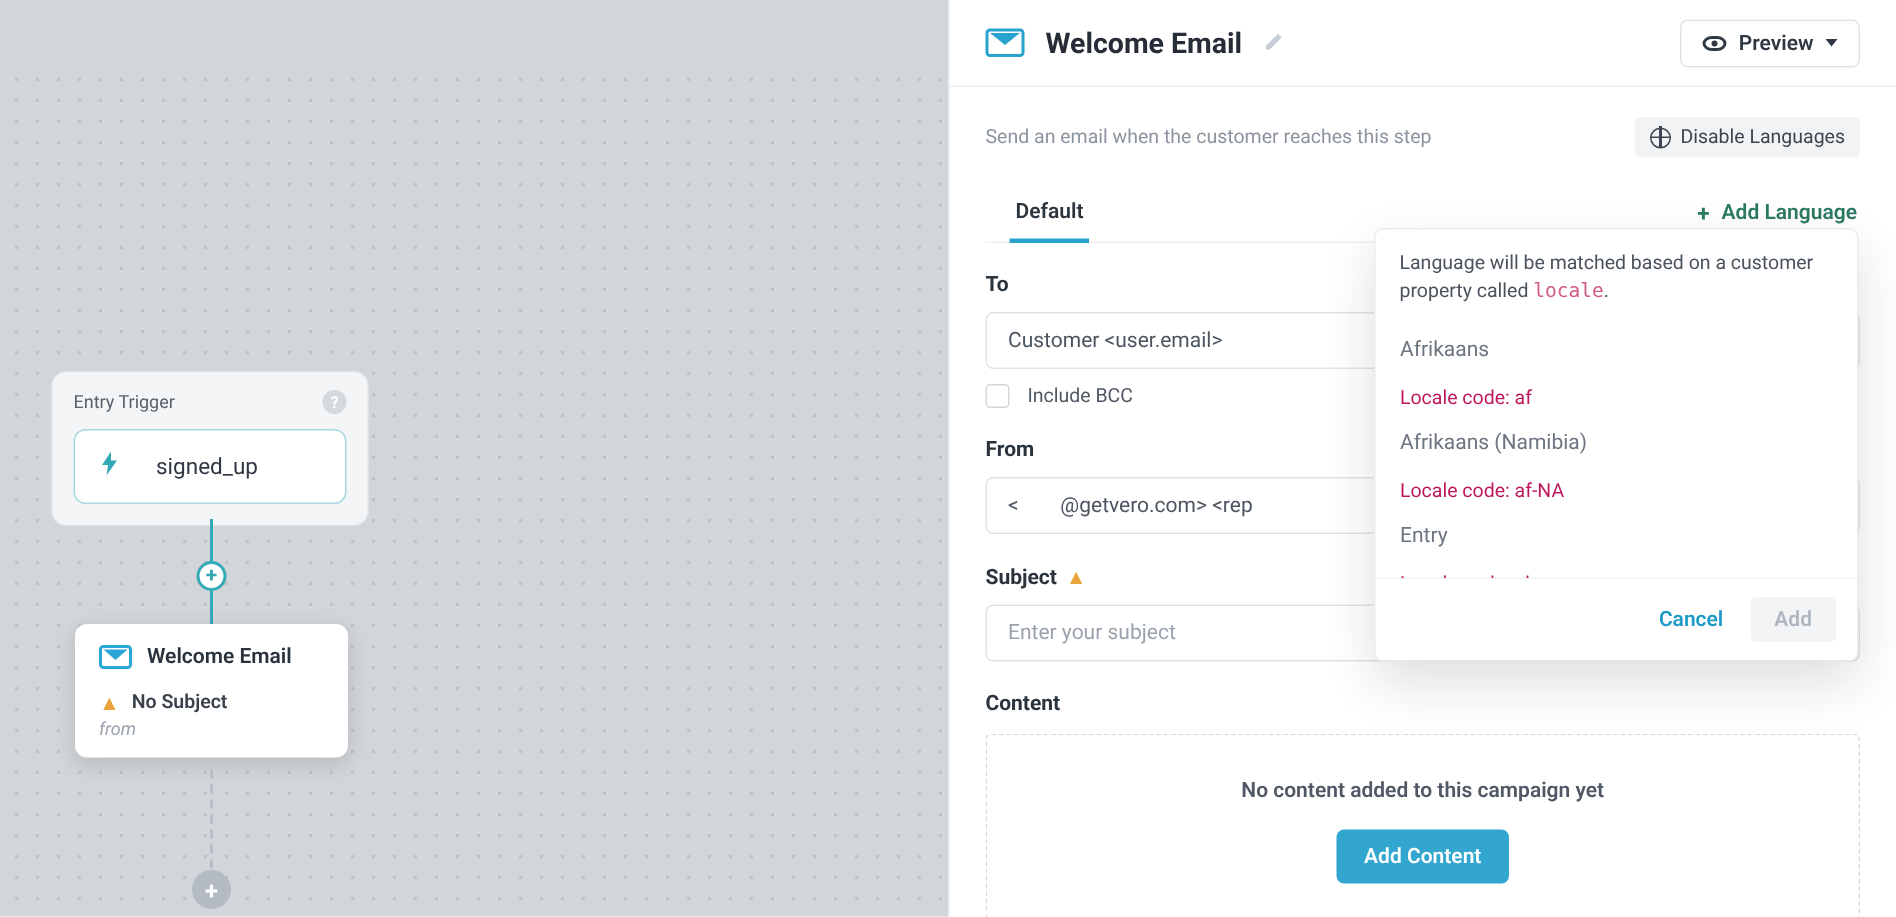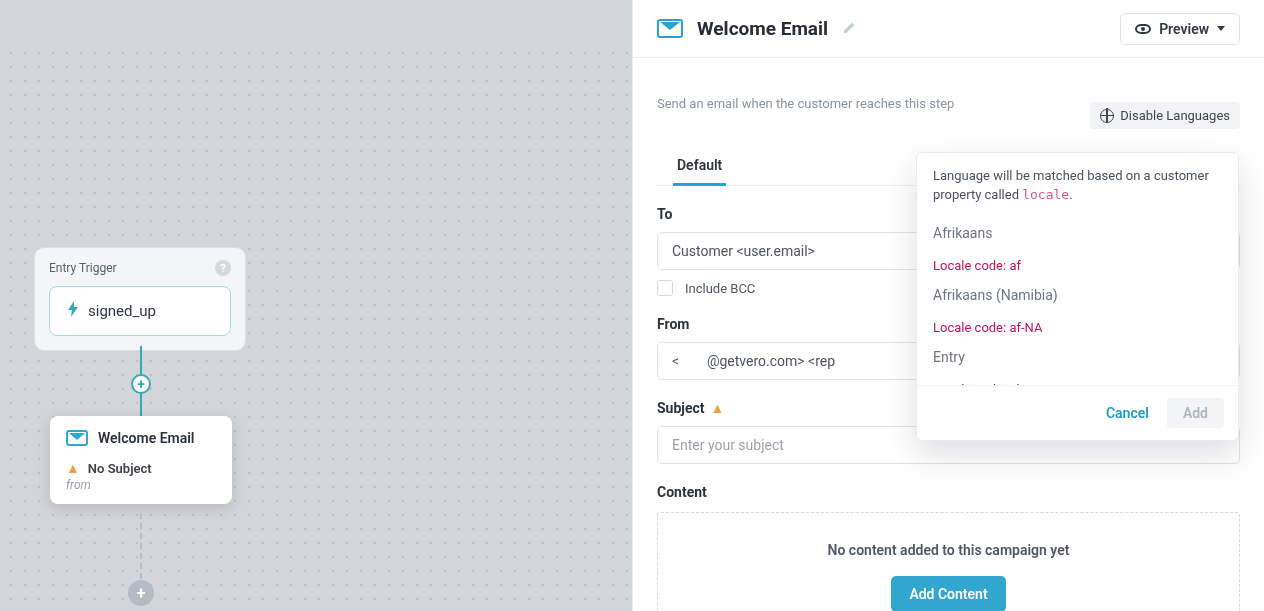--- a/index.html
+++ b/index.html
@@ -30,21 +30,21 @@
     display:flex; align-items:center; justify-content:space-between;
     font-size: 12px; color:#58606b; margin-bottom:10px;
   }
   .help-dot {
     width:16px; height:16px; border-radius:50%; background:#d4d9de;
     display:flex; align-items:center; justify-content:center;
     color:#fff; font-size:11px; font-weight:700;
   }
   .trigger-inner {
     background:#fff; border:1px solid #a7d9df; border-radius:8px;
-    padding: 14px 16px; display:flex; align-items:center; gap:8px;
+    padding: 14px 16px; display:flex; align-items:center; gap:24px;
     color:#2f3742; font-size:15px;
   }
   .bolt { color:#34aab7; font-size:16px; }
 
   .v-line { position:absolute; left:140px; background:#34aab7; width:2px; }
   .v-line.a { top:346px; height:30px; }
   .v-line.b { top:394px; height:22px; }
   .plus-node {
     position:absolute; left:131px; top:374px; width:20px; height:20px;
     border:2px solid #34aab7; border-radius:50%; background:#fff;
@@ -109,21 +109,20 @@
   .caret { width:0; height:0; border-left:4px solid transparent; border-right:4px solid transparent; border-top:5px solid #2f3843; }
 
   .panel-body { padding:20px 24px 24px 24px; position:relative; }
 
   .info-row { display:flex; align-items:center; justify-content:space-between; margin-bottom:18px; }
   .info-text { font-size:13px; color:#8b949e; }
   .disable-lang {
     background:#f1f3f5; border-radius:4px; padding:6px 10px;
     display:flex; align-items:center; gap:6px; font-size:13px; color:#3d4550;
     cursor:pointer;
-    margin-top:24px;
   }
   .globe { width:14px; height:14px; border:1.5px solid #3d4550; border-radius:50%; position:relative; }
   .globe:before { content:""; position:absolute; left:-1.5px; top:5px; width:14px; height:1.5px; background:#3d4550; }
   .globe:after { content:""; position:absolute; left:5px; top:-1.5px; width:1.5px; height:14px; background:#3d4550; }
 
   .tabs-row { display:flex; align-items:center; justify-content:space-between; border-bottom:1px solid #eceff2; }
   .tab {
     padding:10px 4px; font-size:14px; font-weight:600; color:#2c343e;
     border-bottom:3px solid #29a2cc; margin-bottom:-1px;
   }

